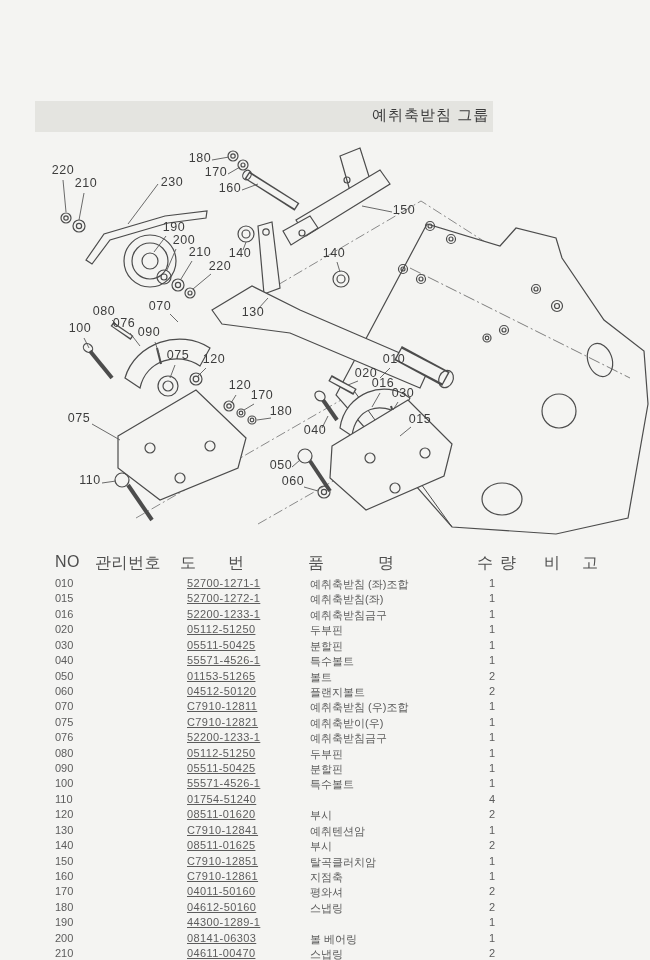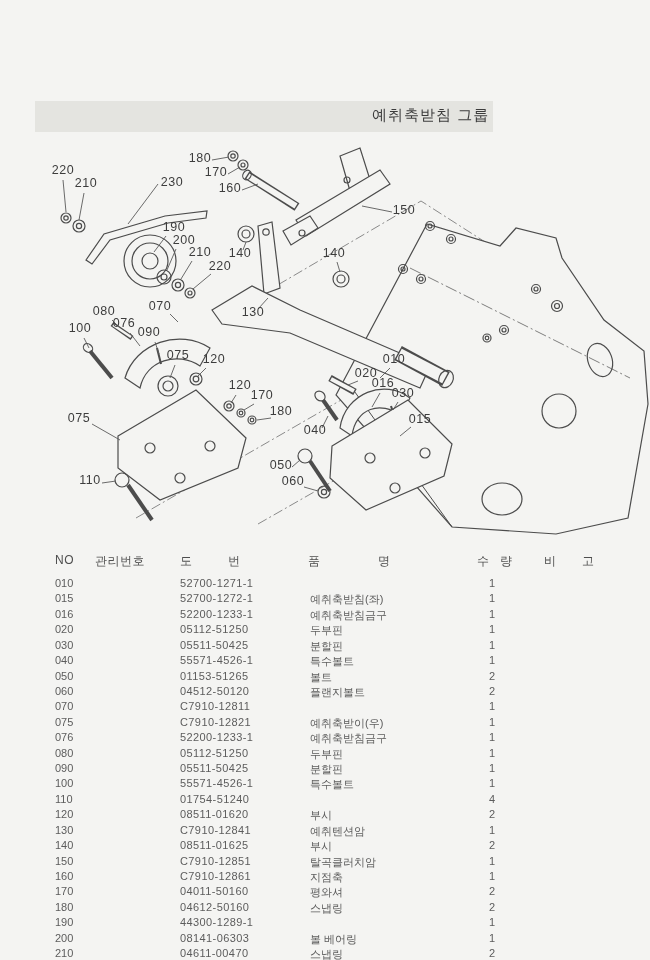--- a/index.html
+++ b/index.html
@@ -25,29 +25,29 @@
     font-size:20px;font-weight:bold;letter-spacing:1px;color:#222;
   }
   
   .diagram{position:absolute;left:0;top:95px;width:650px;height:400px;}
   svg text{
     font-family:"Liberation Sans","DejaVu Sans",sans-serif;
     font-size:12.5px;fill:#3d3d3d;letter-spacing:.5px;
   }
   
   .thead span{
-    position:absolute;top:505px;font-size:12px;color:#4e4e4e;letter-spacing:.5px;
+    position:absolute;top:505px;font-size:16px;color:#4e4e4e;letter-spacing:.5px;
   }
   .h-no{left:55px}.h-mgmt{left:95px}.h-do{left:180px}.h-beon{left:228px}
   .h-pum{left:308px}.h-myeong{left:378px}.h-su{left:477px}.h-ryang{left:500px}
   .h-bi{left:544px}.h-go{left:582px}
   .prow{position:absolute;left:0;width:650px;height:15px;font-size:11px;color:#5c5c5c;}
   .prow span{position:absolute;top:0;white-space:nowrap;}
   .c-no{left:55px;width:40px;}
-  .c-code{left:180px;width:125px;letter-spacing:.4px;}
+  .c-code{left:187px;width:125px;letter-spacing:.4px;text-decoration:underline;}
   .c-name{left:310px;width:170px;}
   .c-qty{left:480px;width:24px;text-align:center;}
   .page-number{
     position:absolute;top:922px;left:0;width:650px;text-align:left;
     font-size:13px;color:#555;letter-spacing:1px;
   }
 </style>
 </head>
 <body>
 
@@ -254,20 +254,21 @@
     <span class="h-su">수</span>
     <span class="h-ryang">량</span>
     <span class="h-bi">비</span>
     <span class="h-go">고</span>
   </div>
 
   <div id="rows">
       <div class="prow" style="top: 529px;">
         <span class="c-no">010</span>
         <span class="c-code">52700-1271-1</span>
+        <span class="c-name">예취축받침 (좌)조합</span>
         <span class="c-qty">1</span>
       </div>
       <div class="prow" style="top: 544.42px;">
         <span class="c-no">015</span>
         <span class="c-code">52700-1272-1</span>
         <span class="c-name">예취축받침(좌)</span>
         <span class="c-qty">1</span>
       </div>
       <div class="prow" style="top: 559.84px;">
         <span class="c-no">016</span>
@@ -301,20 +302,21 @@
       </div>
       <div class="prow" style="top: 636.94px;">
         <span class="c-no">060</span>
         <span class="c-code">04512-50120</span>
         <span class="c-name">플랜지볼트</span>
         <span class="c-qty">2</span>
       </div>
       <div class="prow" style="top: 652.36px;">
         <span class="c-no">070</span>
         <span class="c-code">C7910-12811</span>
+        <span class="c-name">예취축받침 (우)조합</span>
         <span class="c-qty">1</span>
       </div>
       <div class="prow" style="top: 667.78px;">
         <span class="c-no">075</span>
         <span class="c-code">C7910-12821</span>
         <span class="c-name">예취축받이(우)</span>
         <span class="c-qty">1</span>
       </div>
       <div class="prow" style="top: 683.2px;">
         <span class="c-no">076</span>

